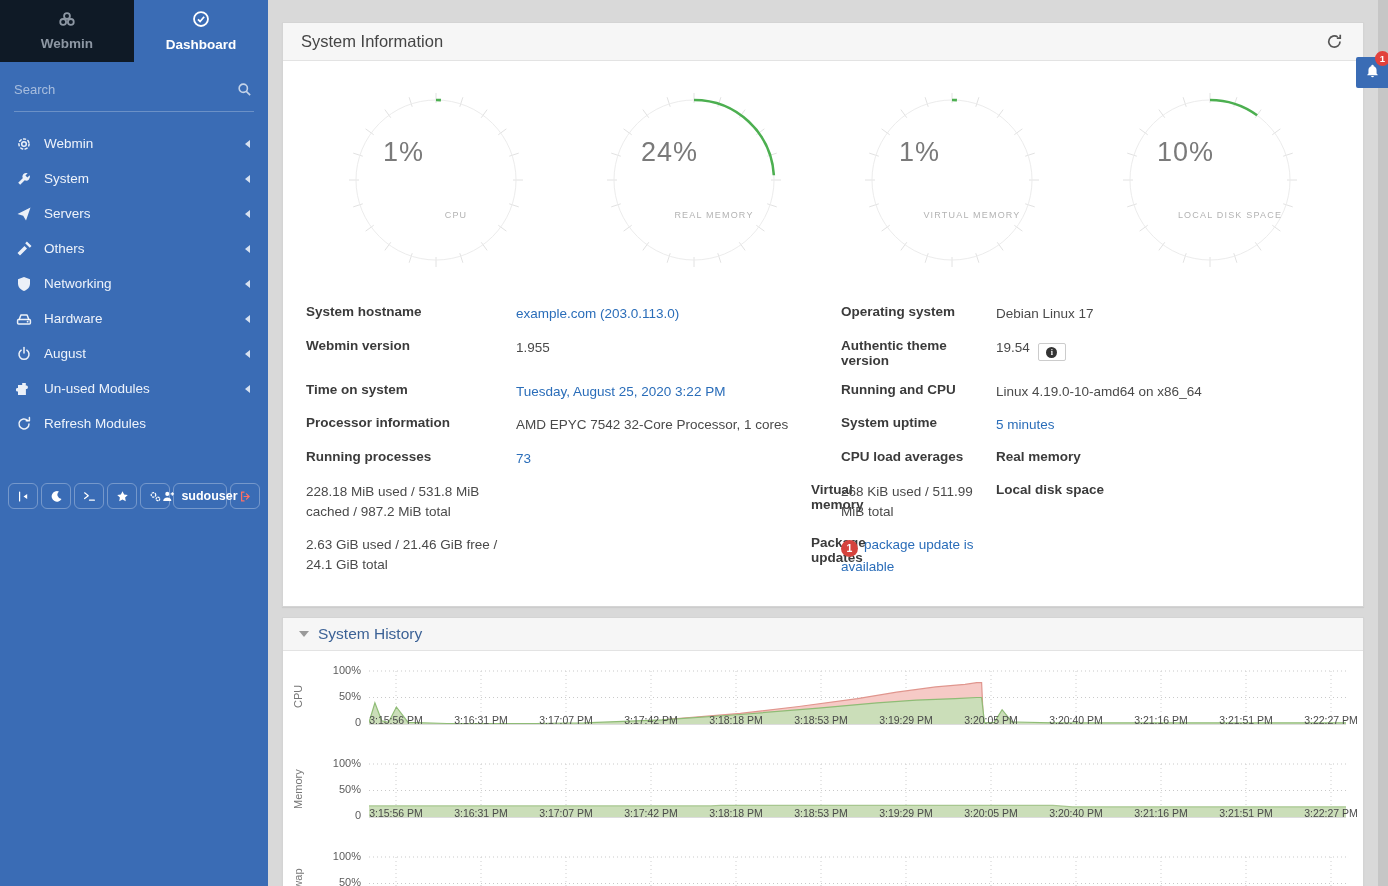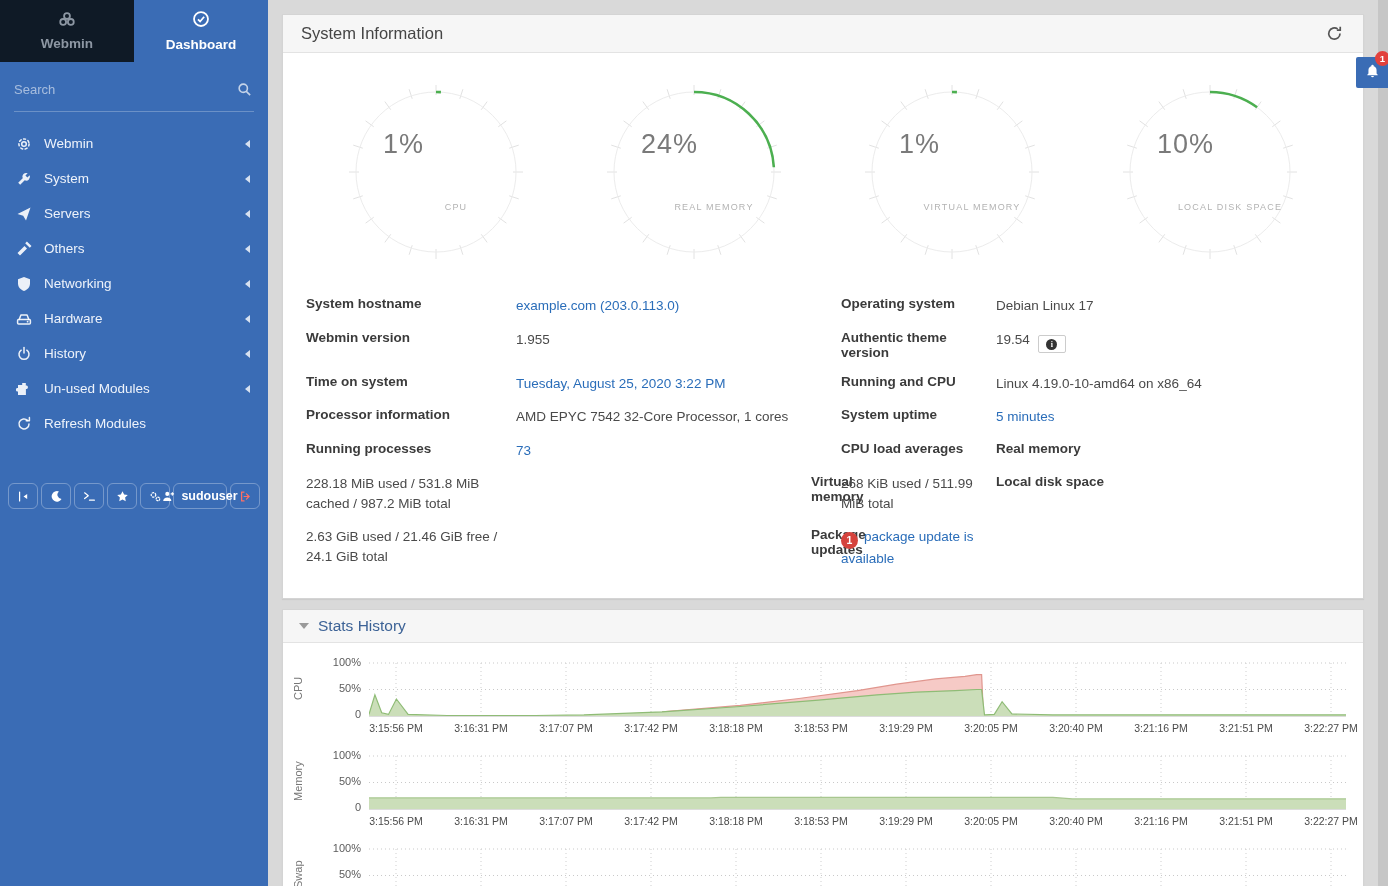--- a/index.html
+++ b/index.html
@@ -24,21 +24,21 @@
   .menu-item { height:35px; display:flex; align-items:center; padding:0 16px; cursor:pointer; position:relative; }
   .mi-icon { width:22px; display:flex; align-items:center; color:rgba(255,255,255,.9); }
   .mi-label { color:#eef3fb; font-size:13.5px; margin-left:6px; }
   .mi-caret { position:absolute; right:18px; width:0; height:0; border-top:4px solid transparent; border-bottom:4px solid transparent; border-right:5px solid rgba(255,255,255,.8); }
   .sb-footer { display:flex; gap:3px; margin:42px 8px 0 8px; }
   .sbf-cell { height:26px; min-width:30px; border:1px solid rgba(255,255,255,.3); border-radius:6px; display:flex; align-items:center; justify-content:center; color:#fff; cursor:pointer; }
   .sbf-user { padding:0 8px; gap:6px; font-size:12.5px; font-weight:700; }
   .sbf-logout { color:#ff6f63; }
 
   
-  .content { flex:1; padding:14px 24px 0 14px; position:relative; }
+  .content { flex:1; padding:14px 24px 0 14px; position:relative;margin-top:8px; }
   .panel { background:#fff; border:1px solid #d4d4d4; box-shadow:0 1px 1px rgba(0,0,0,.06); }
   .panel-header { height:38px; background:#f6f6f6; border-bottom:1px solid #e3e3e3; display:flex; align-items:center; padding:0 18px; }
   .panel-title { font-size:16.5px; font-weight:400; color:#454545; flex:1; }
   .refresh-btn { background:none; border:none; cursor:pointer; padding:2px; display:flex; }
 
   .gauges { display:flex; justify-content:space-around; padding:0 24px; margin-top:24px; }
   .gauge text { font-family:"Liberation Sans",sans-serif; }
 
   .info-grid { display:grid; grid-template-columns:210px 295px 30px 155px 362px; padding:18px 0 22px 23px; }
   .info-label { font-size:13.5px; font-weight:700; color:#3b3b3b; padding:7px 0; }
@@ -50,21 +50,21 @@
 
   .panel-stats { margin-top:10px; height:332px; overflow:hidden; }
   .stats-header { height:33px; background:#f6f6f6; border-bottom:1px solid #e3e3e3; display:flex; align-items:center; padding:0 16px; cursor:pointer; }
   .caret-down { width:0; height:0; border-left:5px solid transparent; border-right:5px solid transparent; border-top:6px solid #9a9a9a; margin-right:9px; }
   .stats-title { font-size:15.5px; color:#3c6296; }
   .stats-body { padding-top:16px; }
   .chart-row { position:relative; height:76px; margin-bottom:17px; }
   .axis-name { position:absolute; left:2px; top:0; height:58px; width:26px; display:flex; align-items:center; justify-content:center; writing-mode:vertical-rl; transform:rotate(180deg); font-size:11px; color:#777; }
   .ytick { position:absolute; left:26px; width:52px; text-align:right; font-size:11px; color:#5c5c5c; }
   .plot { position:absolute; left:86px; top:0; }
-  .xlabels { position:absolute; left:86px; top:59px; height:18px; width:977px; }
+  .xlabels { position:absolute; left:86px; top:43px; height:18px; width:977px; }
   .xlabel { position:absolute; width:90px; text-align:center; font-size:10.5px; color:#4a4a4a; top:4px; }
 
   .bell { position:absolute; right:0; top:57px; width:32px; height:31px; background:#3a6cb5; display:flex; align-items:center; justify-content:center; cursor:pointer; z-index:5; border-radius:2px 0 0 2px; }
   .bell-badge { position:absolute; top:-6px; right:-2px; min-width:15px; height:15px; border-radius:50%; background:#e2413c; color:#fff; font-size:9.5px; font-weight:700; display:flex; align-items:center; justify-content:center; }
   .scrollbar { position:absolute; right:0; top:0; width:10px; height:886px; background:#c6c6c6; z-index:4; }
 </style>
 </head>
 <body>
 
 <div class="page">
@@ -160,21 +160,21 @@
           <span class="mi-label">Hardware</span>
           <span class="mi-caret"></span>
         </div>
         <div class="menu-item">
           <span class="mi-icon">
             <svg width="16" height="16" viewBox="0 0 16 16" fill="none" stroke="currentColor" stroke-width="1.5" stroke-linecap="round" stroke-linejoin="round">
               <path d="M5.2 4.2a5 5 0 1 0 5.6 0"></path>
               <path d="M8 1.5V7"></path>
             </svg>
           </span>
-          <span class="mi-label">History</span>
+          <span class="mi-label">August</span>
           <span class="mi-caret"></span>
         </div>
         <div class="menu-item">
           <span class="mi-icon">
             <svg width="16" height="16" viewBox="0 0 16 16" fill="none" stroke="currentColor" stroke-width="1.5" stroke-linecap="round" stroke-linejoin="round">
               <path d="M6.2 2h3.6v2.6a1.7 1.7 0 1 1 .1 3.3V14H2V10.4a1.7 1.7 0 1 1 0-3.3V4h4.2z" fill="currentColor" stroke="none"></path>
             </svg>
           </span>
           <span class="mi-label">Un-used Modules</span>
           <span class="mi-caret"></span>
@@ -405,21 +405,21 @@
             <div></div>
             <div class="info-label">Package updates</div>
             <div class="info-value"><span class="badge-red">1</span><span class="link">package update is available</span></div>
           </div>
       </div>
     </section>
 
     <section class="panel panel-stats">
       <header class="stats-header">
         <span class="caret-down"></span>
-        <span class="stats-title">Stats History</span>
+        <span class="stats-title">System History</span>
       </header>
       <div class="stats-body" id="statsBody">
           <div class="chart-row">
             <span class="axis-name">CPU</span>
             <span class="ytick" style="top:-3px">100%</span>
             <span class="ytick" style="top:23px">50%</span>
             <span class="ytick" style="top:49px">0</span>
             <div class="plot"><svg width="977" height="58">
                 <line x1="0" y1="4" x2="977" y2="4" stroke="#c9c9c9" stroke-width="1" stroke-dasharray="1 3"></line>
                 <line x1="0" y1="30.5" x2="977" y2="30.5" stroke="#c9c9c9" stroke-width="1" stroke-dasharray="1 3"></line>

